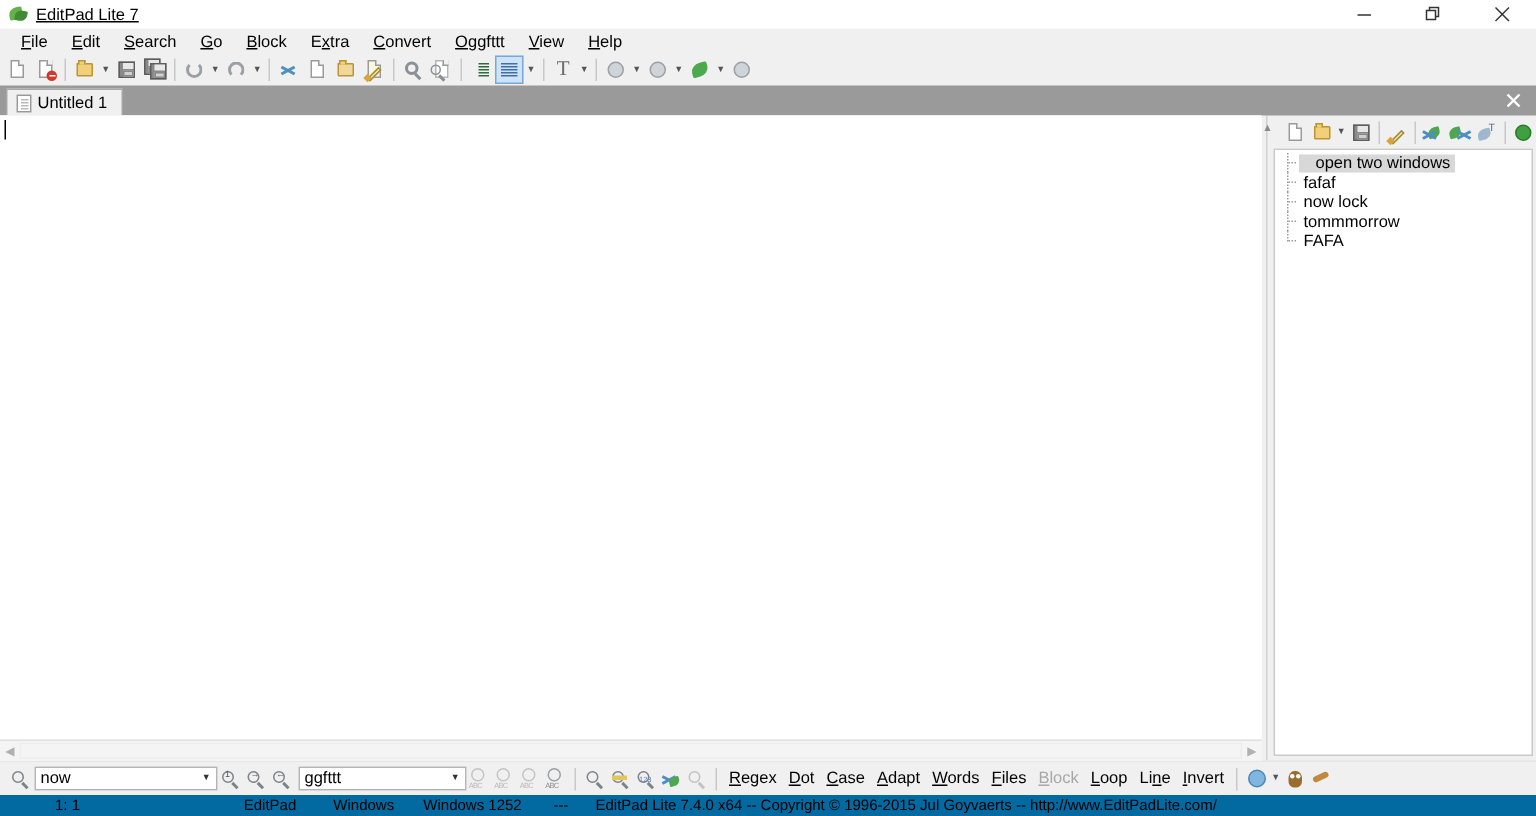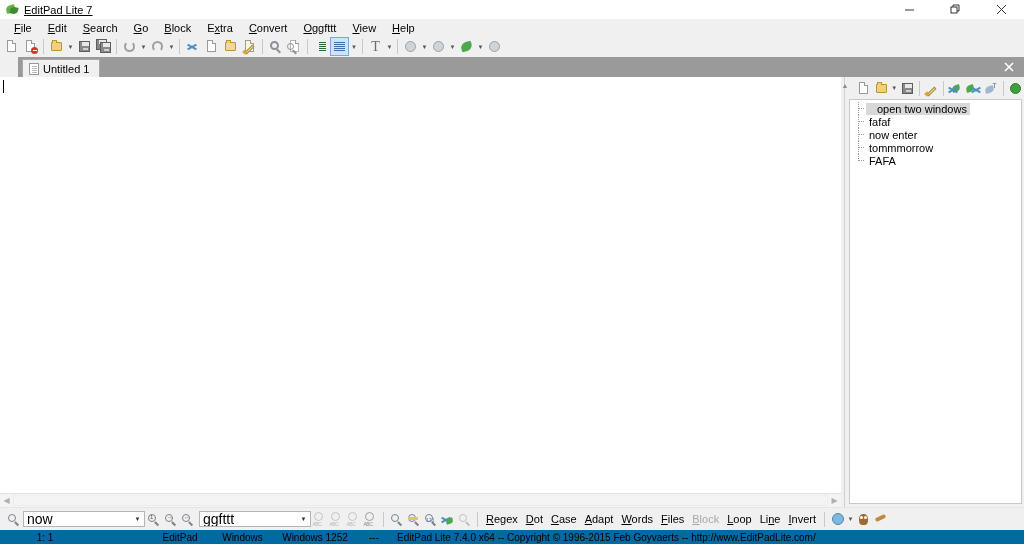--- a/index.html
+++ b/index.html
@@ -59,21 +59,21 @@
   .lines{position:absolute;left:2px;top:3px;width:11px;height:9px;}
   .lines i{display:block;height:1px;background:#3f6ea8;margin-bottom:1px;}
   .indent{position:absolute;left:2px;top:3px;width:11px;height:9px;}
   .indent i{display:block;height:1px;background:#2f6b3c;margin-bottom:1px;margin-left:4px;}
   .tletter{position:absolute;left:0;top:0;width:15px;height:15px;display:flex;align-items:center;justify-content:center;font-family:"Liberation Serif","DejaVu Serif",serif;font-size:14px;color:#6b6b6b;}
   .globe{position:absolute;left:2px;top:2px;width:11px;height:11px;border-radius:50%;background:#cfd4d8;border:1px solid #9aa0a6;box-sizing:border-box;}
   .globe.green{background:#3fa03f;border-color:#2c7a2c;}
   .greenleaf{position:absolute;left:2px;top:3px;width:11px;height:9px;background:#4ea84e;border-radius:60% 10% 60% 10%;transform:rotate(-15deg);}
 
   
-  .tabbar{height:20px;background:#9a9a9a;display:flex;align-items:flex-end;position:relative;flex:0 0 auto;margin-left:18px;}
+  .tabbar{height:20px;background:#9a9a9a;display:flex;align-items:flex-end;position:relative;flex:0 0 auto;}
   .tab{height:18px;background:#f0f0f0;display:flex;align-items:center;gap:4px;padding:0 10px 0 6px;margin-left:4px;font-size:11px;border:1px solid #a8a8a8;border-bottom:none;box-sizing:border-box;}
   .tab .ic-doc{width:10px;height:12px;background:#fff;border:1px solid #999;position:relative;box-sizing:border-box;}
   .tab .ic-doc:before{content:"";position:absolute;left:2px;top:2px;width:5px;height:1px;box-shadow:0 2px 0 #bbb,0 4px 0 #bbb,0 6px 0 #bbb;background:#bbb;}
   .tabbar-close{position:absolute;right:8px;top:3px;width:14px;height:14px;color:#fff;display:flex;align-items:center;justify-content:center;}
 
   
   .body-row{flex:1 1 auto;display:flex;min-height:0;background:#f0f0f0;}
   .editor-wrap{flex:1 1 auto;display:flex;flex-direction:column;min-width:0;background:#fff;position:relative;}
   .editor{flex:1 1 auto;background:#fff;position:relative;overflow:hidden;}
   .caret{position:absolute;left:3px;top:3px;width:1px;height:13px;background:#000;}
@@ -97,21 +97,21 @@
   .clip-item .twig:before{content:"";position:absolute;left:4px;top:0;width:1px;height:13px;border-left:1px dotted #9b9b9b;}
   .clip-item .twig:after{content:"";position:absolute;left:5px;top:6px;width:5px;height:1px;border-top:1px dotted #9b9b9b;}
   .clip-item.last .twig:before{height:7px;}
   .clip-item .lbl{padding:0 3px;line-height:12px;}
   .clip-item.selected .lbl{background:#d8d8d8;padding-left:11px;}
 
   
   .searchbar{height:22px;background:#f0f0f0;display:flex;align-items:center;padding:0 3px;gap:0;flex:0 0 auto;border-top:1px solid #e6e6e6;}
   .s-magnify{width:20px;height:20px;display:flex;align-items:center;justify-content:center;}
   .combo{height:16px;background:#fff;border:1px solid #b5b5b5;display:flex;align-items:center;box-sizing:border-box;}
-  .combo input{border:0;outline:0;height:14px;font-size:14px;font-family:"Liberation Sans","DejaVu Sans",sans-serif;padding:0 3px;background:transparent;width:100%;}
+  .combo input{border:0;outline:0;height:14px;font-size:11px;font-family:"Liberation Sans","DejaVu Sans",sans-serif;padding:0 3px;background:transparent;width:100%;}
   .combo .cbtn{width:13px;height:14px;display:flex;align-items:center;justify-content:center;font-size:6px;color:#333;flex:0 0 auto;}
   .sb-btn{width:17px;height:19px;display:flex;align-items:center;justify-content:center;position:relative;}
   .sb-sep{width:1px;height:15px;background:#c8c8c8;margin:0 4px;}
   .sb-label{font-size:11px;padding:0 4px;white-space:nowrap;color:#000;}
   .sb-label.dim{color:#a8a8a8;}
   .sb-label .ul{text-decoration:underline;}
 
   .mini-mag{position:relative;width:13px;height:13px;}
   .mini-mag .ring{position:absolute;left:1px;top:1px;width:8px;height:8px;border:1.5px solid #7d838a;border-radius:50%;box-sizing:border-box;}
   .mini-mag .hdl{position:absolute;left:8px;top:8px;width:5px;height:1.5px;background:#7d838a;transform:rotate(45deg);transform-origin:left center;}
@@ -400,21 +400,21 @@
         <div class="clip-item selected">
           <span class="twig"></span>
           <span class="lbl">open two windows</span>
         </div>
         <div class="clip-item">
           <span class="twig"></span>
           <span class="lbl">fafaf</span>
         </div>
         <div class="clip-item">
           <span class="twig"></span>
-          <span class="lbl">now enter</span>
+          <span class="lbl">now lock</span>
         </div>
         <div class="clip-item">
           <span class="twig"></span>
           <span class="lbl">tommmorrow</span>
         </div>
         <div class="clip-item last">
           <span class="twig"></span>
           <span class="lbl">FAFA</span>
         </div>
       </div>
@@ -556,16 +556,16 @@
       </div>
   </div>
 
   <div class="statusbar">
     <div class="st-cell" style="width:90px;">1: 1</div>
     <div class="st-cell" style="width:60px;"></div>
     <div class="st-cell" style="width:60px;">EditPad</div>
     <div class="st-cell" style="width:65px;">Windows</div>
     <div class="st-cell" style="width:80px;">Windows 1252</div>
     <div class="st-cell" style="width:38px;">---</div>
-    <div class="st-cell" style="flex:1 1 auto;justify-content:flex-start;padding-left:4px;">EditPad Lite 7.4.0 x64  --  Copyright © 1996-2015  Feb Goyvaerts  --  http://www.EditPadLite.com/</div>
+    <div class="st-cell" style="flex:1 1 auto;justify-content:flex-start;padding-left:4px;">EditPad Lite 7.4.0 x64  --  Copyright © 1996-2015  Jul Goyvaerts  --  http://www.EditPadLite.com/</div>
   </div>
 
 </div>
 
 </body></html>

